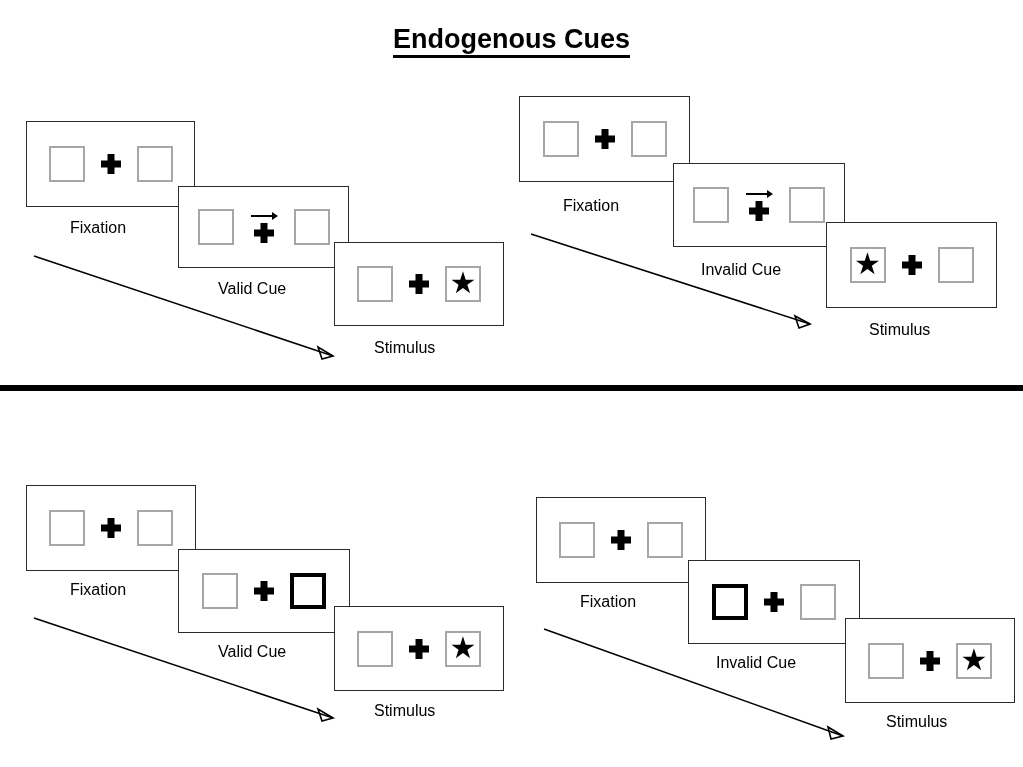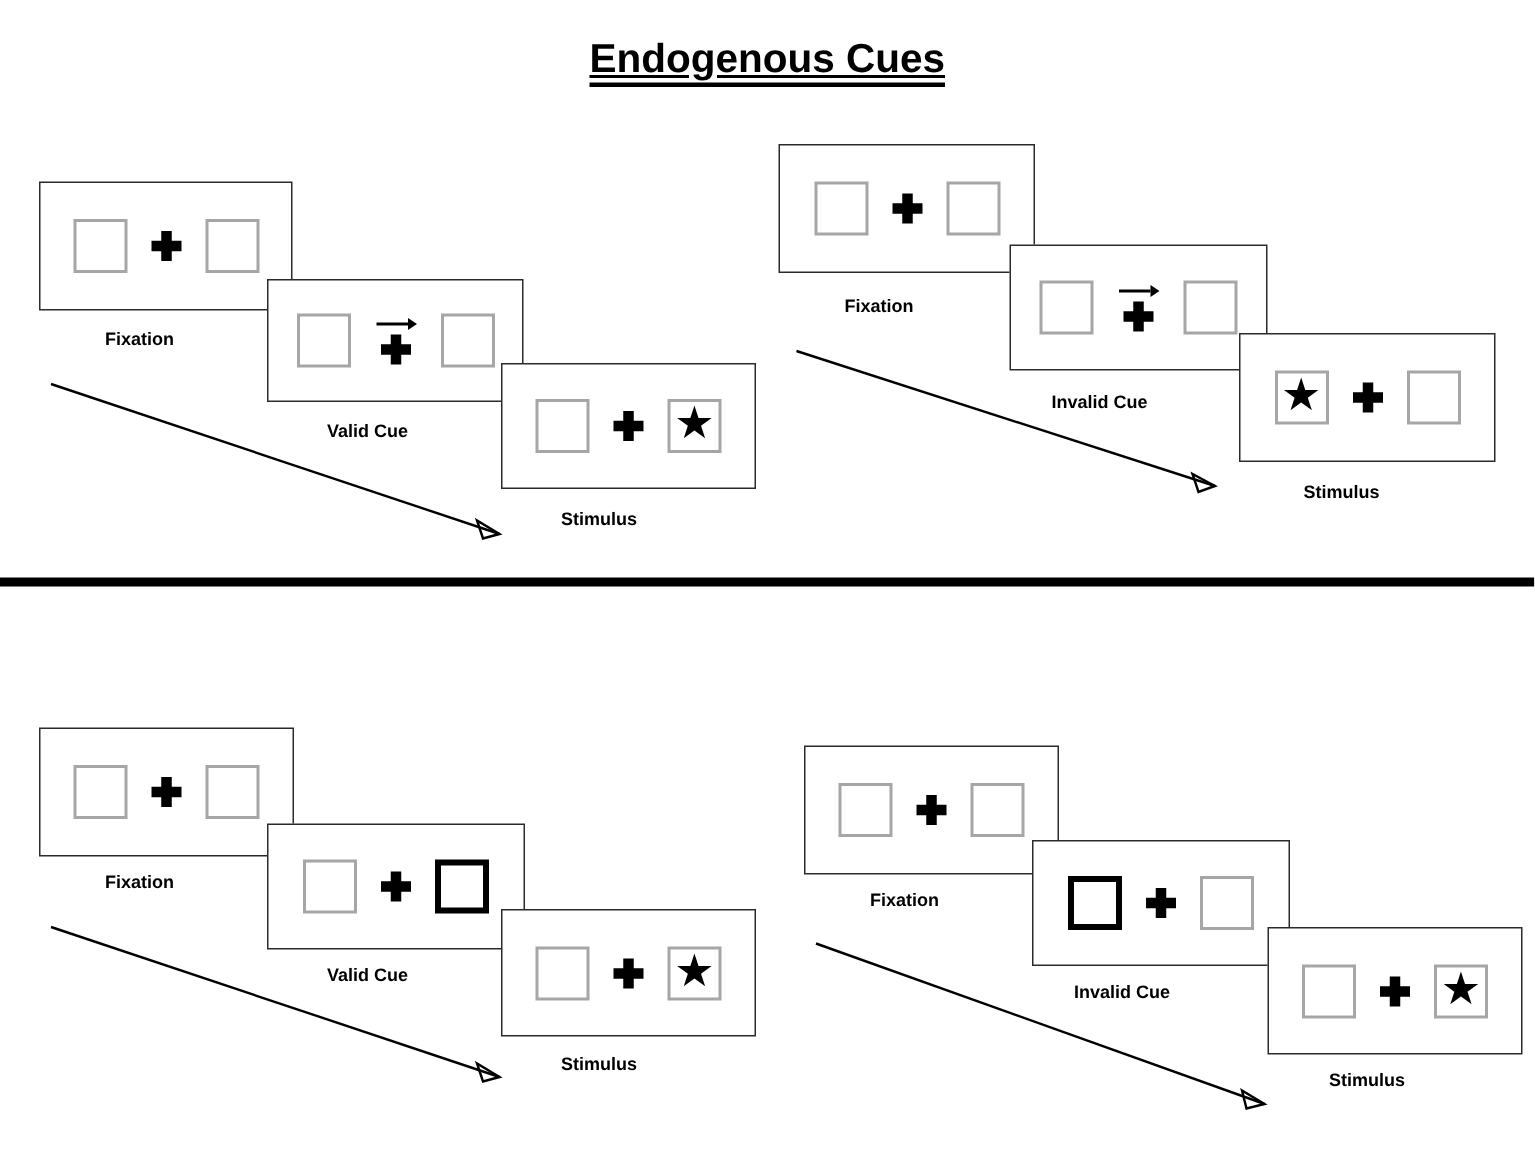--- a/index.html
+++ b/index.html
@@ -26,21 +26,20 @@
     left: 0;
     text-align: center;
     font-size: 27px;
     font-weight: bold;
     letter-spacing: 0px;
     color: #000;
   }
   .section-title span {
     border-bottom: 3px solid #000;
     padding-bottom: 1px;
-    text-decoration: underline;
   }
 
   
   .divider {
     position: absolute;
     left: 0;
     width: 1023px;
     height: 6px;
     background: #000000;
   }
@@ -125,22 +124,22 @@
   }
   .arrow-cue {
     display: block;
     margin-bottom: 2px;
     height: 10px;
   }
 
   
   .stage-label {
     position: absolute;
-    font-size: 12px;
-    font-weight: bold;
+    font-size: 16px;
+    font-weight: normal;
     white-space: nowrap;
     color: #000;
   }
 
   
   .flow-arrow {
     position: absolute;
     overflow: visible;
   }
 </style>

